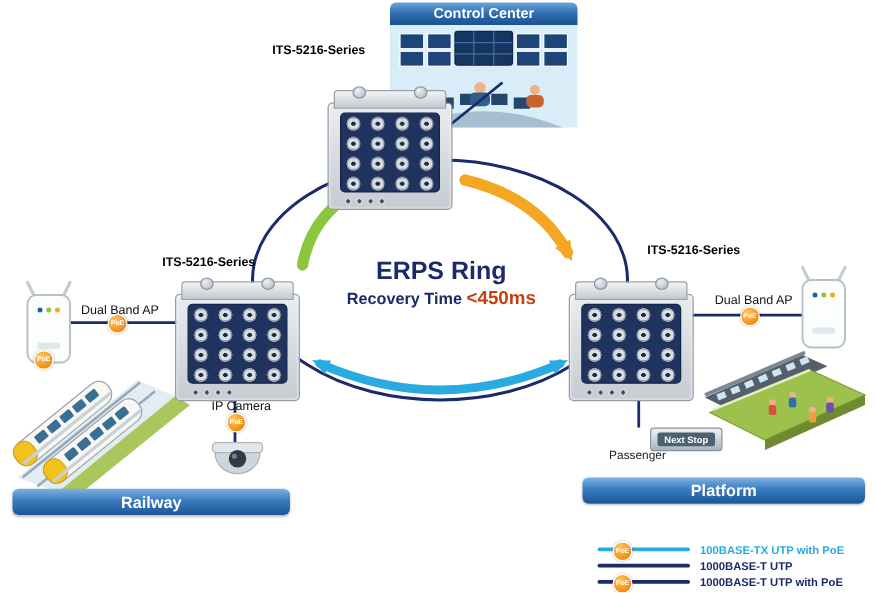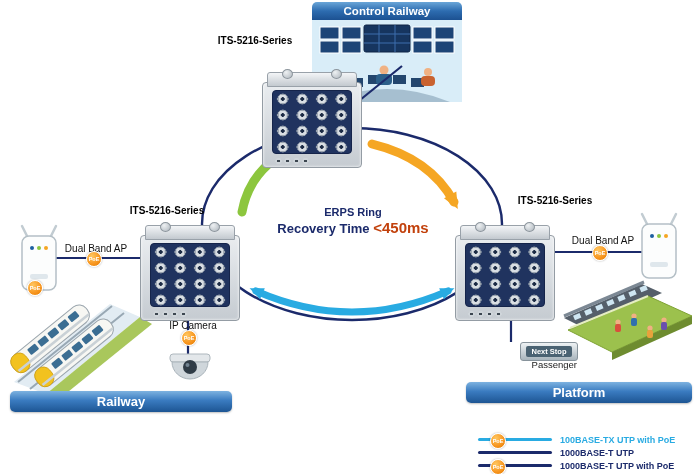--- a/index.html
+++ b/index.html
@@ -21,26 +21,26 @@
 
   
   .its{position:absolute;width:110px;text-align:center;font-size:10px;font-weight:bold;color:#000;}
   #its-top{left:200px;top:35px;}
   #its-left{left:112px;top:205px;}
   #its-right{left:500px;top:195px;}
   .small-label{position:absolute;font-size:10px;color:#111;text-align:center;}
   #lbl-ap-left{left:56px;top:243px;width:80px;}
   #lbl-ap-right{left:564px;top:235px;width:78px;}
   #lbl-camera{left:148px;top:320px;width:90px;}
-  #lbl-pis{left:443px;top:359px;width:134px;font-size:9.5px;line-height:11px;color:#222;text-align:right;}
+  #lbl-pis{left:443px;top:359px;width:134px;font-size:9.5px;line-height:11px;color:#222;}
 
   
   #ring-text{position:absolute;left:273px;top:206px;width:160px;text-align:center;
              color:#1b2a6b;font-weight:bold;}
-  #ring-text .l1{font-size:11px;display:block;}
+  #ring-text .l1{font-size:20px;display:block;}
   #ring-text .l2{font-size:13px;display:block;margin-top:1px;}
   #ring-text .val{color:#c2410c;font-size:15px;text-align:right;}
 
   
   .switch{position:absolute;width:100px;height:96px;}
   .sw-top{position:absolute;top:0;left:5px;right:5px;height:13px;
           background:linear-gradient(180deg,#f3f5f7,#c3c9cf);
           border:1px solid #99a1a9;border-radius:3px 3px 0 0;}
   .sw-top::before,.sw-top::after{content:"";position:absolute;top:-4px;width:9px;height:8px;border-radius:50%;
           background:radial-gradient(circle at 35% 30%,#eef1f3,#aeb6bd);border:1px solid #8d969e;}
@@ -217,21 +217,21 @@
           </g>
         <g transform="translate(108,42)">
             <circle cy="0" r="2.6" fill="#f0b183"></circle>
             <rect x="-3" y="2" width="6" height="8" rx="2" fill="#6a4fae"></rect>
           </g>
       </g>
     </g>
   </svg>
 
   <div id="control-header">
-    <span>Control Railway</span>
+    <span>Control Center</span>
   </div>
 
   <div class="switch" style="left:262px;top:72px;">
     <div class="sw-body">
       <div class="sw-panel"></div>
       <div class="sw-bottom"></div>
     </div>
     <div class="sw-top"></div>
   </div>
   <div class="switch" style="left:140px;top:225px;">

